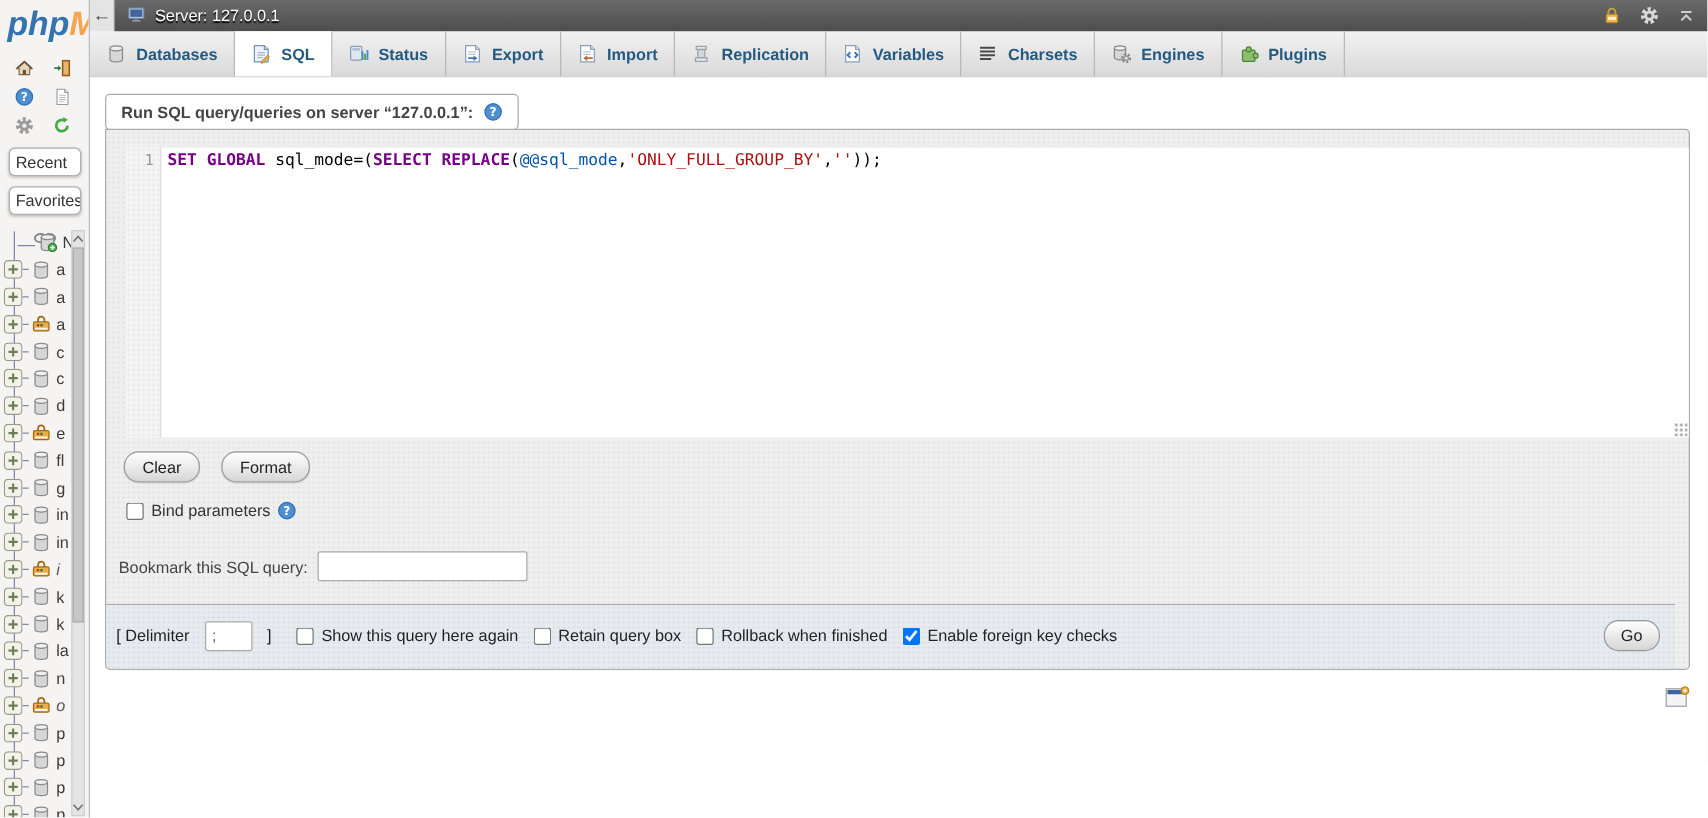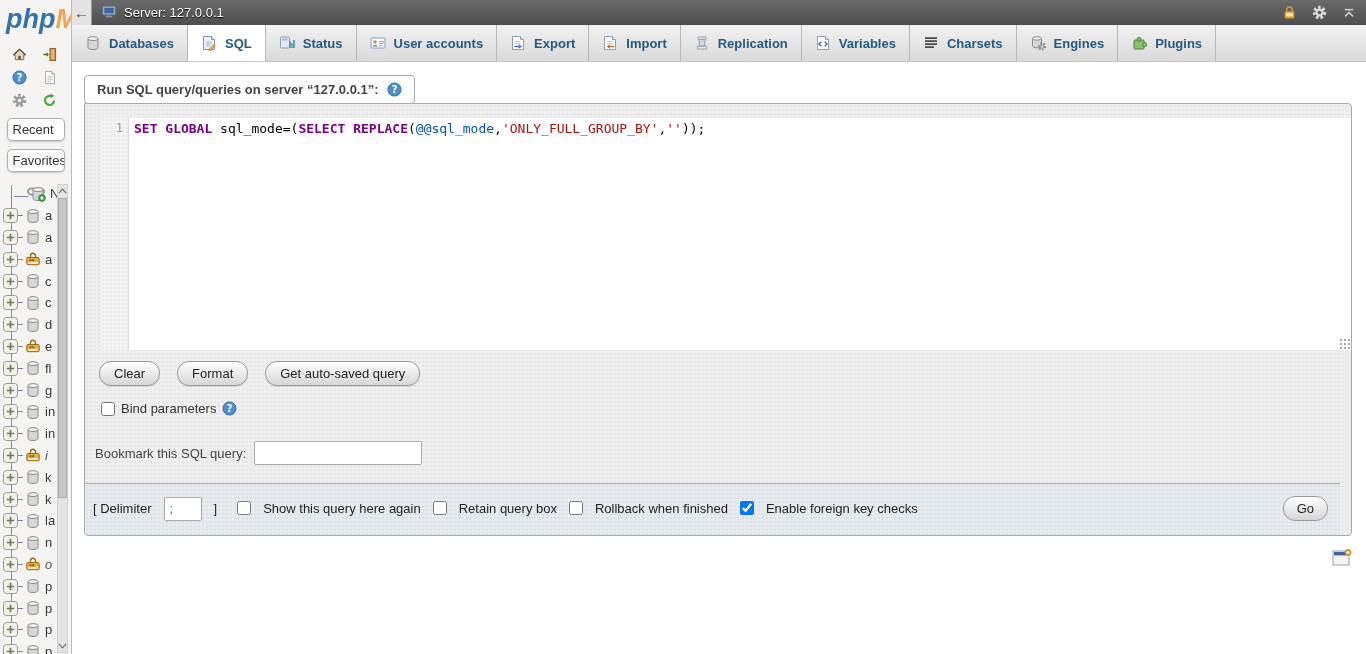--- a/index.html
+++ b/index.html
@@ -107,21 +107,21 @@
                         border-radius:2px; margin-left:8px; padding:0 5px;
                         font-size:13px; }
   .qfooter { margin:18px 11px 0 -8px; border-top:1px solid #aaa;
              background-color:#e7ebef;
              background-image:radial-gradient(rgba(0,0,90,0.05) 1px, transparent 1px);
              background-size:4px 4px; border-radius:0 0 4px 4px;
              display:flex; align-items:center; gap:8px; padding:12px 12px 14px 8px;
              font-size:13px; color:#222; }
   .delim-input { width:38px; height:24px; border:1px solid #aaa; border-radius:2px;
                  margin:0 4px; padding:0 5px; font-size:13px; color:#666; }
-  .fchk { display:flex; align-items:flex-start; gap:12px; margin-left:12px; }
+  .fchk { display:flex; align-items:flex-end; gap:6px; margin-left:12px; }
   .go-btn { margin-left:auto; padding:4px 13px; font-size:13px; color:#222;
             background:linear-gradient(#ffffff,#d6d6d6); border:1px solid #999;
             border-radius:12px; cursor:pointer; }
   input[type=checkbox] { width:14px; height:14px; cursor:pointer; }
   .newwin { position:absolute; right:14px; top:486px; cursor:pointer; }
   .console-tab { position:absolute; left:3px; bottom:0; height:20px;
                  display:flex; align-items:center; gap:6px; padding:0 4px;
                  background:linear-gradient(#e0e0e0,#c3c3c3);
                  border:1px solid #999; border-bottom:none;
                  font-size:12.5px; color:#222; cursor:pointer; }
@@ -539,31 +539,20 @@
               <rect x="10.2" y="6" width="1.6" height="7" fill="#4d89c8"></rect>
               <rect x="12.2" y="8" width="1.6" height="5" fill="#58ab58"></rect>
               <rect x="14.2" y="5" width="1.6" height="8" fill="#4d89c8"></rect>
             </svg>
           </span>
           <span>Status</span>
         </div>
         <div class="tab">
           <span style="display: flex;">
             <svg viewBox="0 0 16 16" width="16" height="16">
-              <rect x="1" y="3" width="14" height="10" rx="1" fill="#f4f7fb" stroke="#8ba0b8"></rect>
-              <circle cx="5" cy="7" r="1.8" fill="#c98f4e"></circle>
-              <path d="M2.6 11.5c.4-1.9 4.4-1.9 4.8 0z" fill="#6f84c0"></path>
-              <path d="M9 6.5h5M9 8.5h5M9 10.5h3.5" stroke="#9fb0c4"></path>
-            </svg>
-          </span>
-          <span>User accounts</span>
-        </div>
-        <div class="tab">
-          <span style="display: flex;">
-            <svg viewBox="0 0 16 16" width="16" height="16">
               <path d="M2.5 1.5h8l3 3v10h-11z" fill="#fff" stroke="#8ba0b8"></path>
               <path d="M10.5 1.5v3h3" fill="#e4ecf4" stroke="#8ba0b8"></path>
               <path d="M4.5 6.5h6M4.5 8.5h6" stroke="#b4c4d4"></path>
               <path d="M4.5 11.5h4.8" stroke="#3f74b8" stroke-width="1.5"></path>
               <path d="M8.8 9.3l3.2 2.2-3.2 2.2z" fill="#3f74b8"></path>
             </svg>
           </span>
           <span>Export</span>
         </div>
         <div class="tab">
@@ -645,21 +634,20 @@
       <div class="fieldset">
         <div class="editor">
           <div class="gutter">1</div>
           <div class="code" id="sql-code"><span class="kw">SET</span><span> </span><span class="kw">GLOBAL</span><span> </span><span>sql_mode</span><span>=(</span><span class="kw">SELECT</span><span> </span><span class="kw">REPLACE</span><span>(</span><span class="var">@@sql_mode</span><span>,</span><span class="str">'ONLY_FULL_GROUP_BY'</span><span>,</span><span class="str">''</span><span>));</span></div>
           <span class="grip"></span>
         </div>
 
         <div class="btn-row" id="btn-row">
             <button class="pill-btn">Clear</button>
             <button class="pill-btn">Format</button>
-            <button class="pill-btn">Get auto-saved query</button>
           </div>
 
         <div class="bind-row">
           <input type="checkbox" style="">
           <span>Bind parameters</span>
           <span class="help-ic" id="bind-help">
               <svg viewBox="0 0 16 16" width="15" height="15">
                 <circle cx="8" cy="8" r="7" fill="#4f8fd0" stroke="#2a6db0"></circle>
                 <text x="8" y="11.6" text-anchor="middle" font-size="10.5" font-weight="bold" fill="#fff" font-family="DejaVu Sans, sans-serif">?</text>
               </svg>

